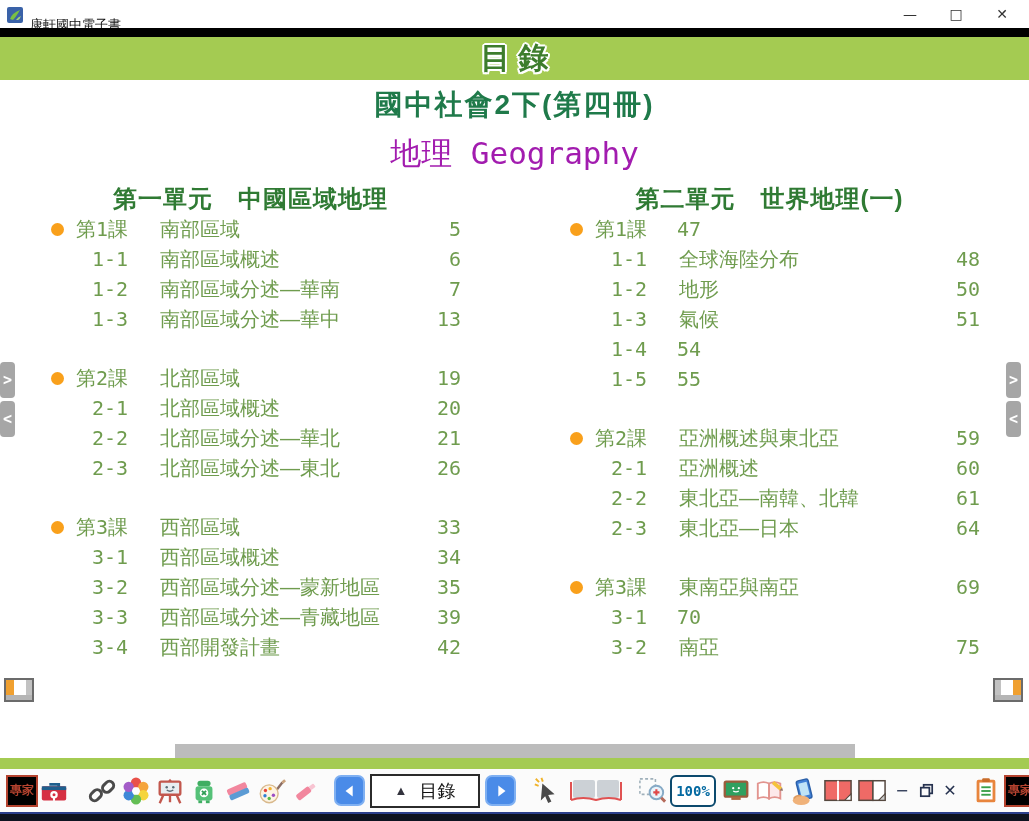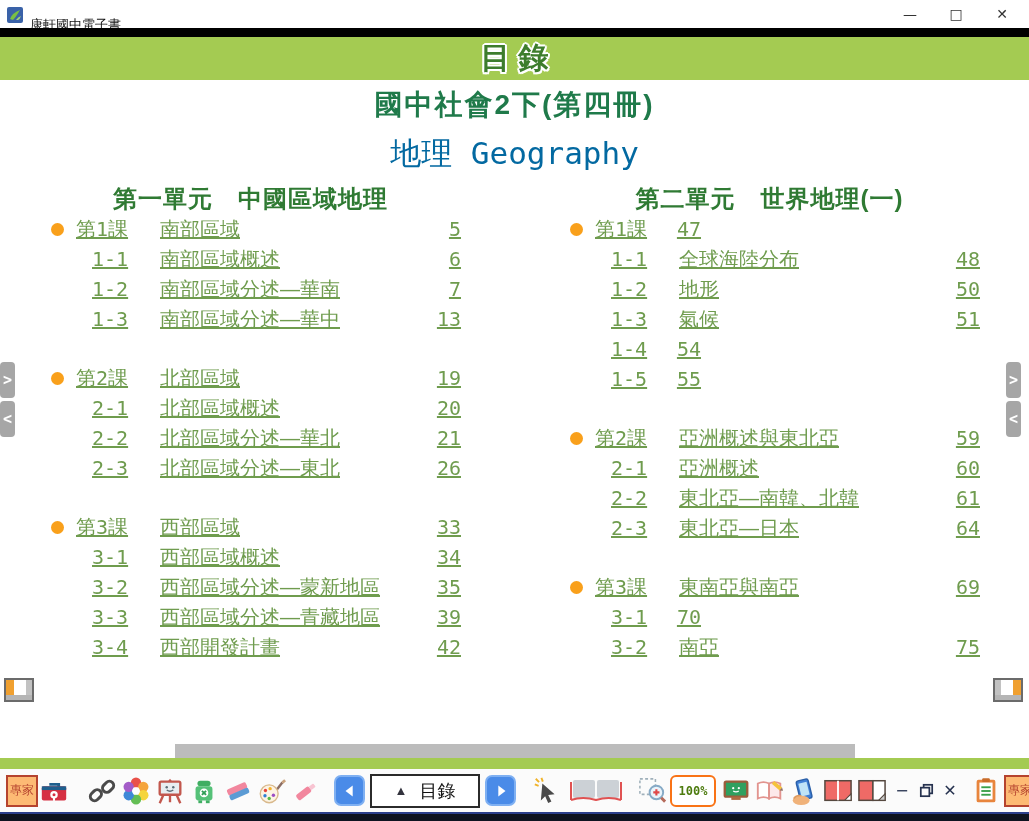--- a/index.html
+++ b/index.html
@@ -21,29 +21,29 @@
   .blackbar{position:absolute;top:28px;left:0;right:0;height:9px;background:#000;}
   
   .banner{position:absolute;top:37px;left:0;right:0;height:43px;background:#a4cb52;
     display:flex;align-items:center;justify-content:center;}
   .banner .btitle{font-size:30px;font-weight:bold;color:#3d7d2c;letter-spacing:8px;padding-left:8px;
     text-shadow:-2px 0 0 #fff,2px 0 0 #fff,0 -2px 0 #fff,0 2px 0 #fff,
       -1.5px -1.5px 0 #fff,1.5px 1.5px 0 #fff,-1.5px 1.5px 0 #fff,1.5px -1.5px 0 #fff;}
   
   .booktitle{position:absolute;top:86px;left:0;right:0;text-align:center;
     font-size:28px;font-weight:bold;color:#1f7a4a;letter-spacing:2px;}
-  .subject{position:absolute;top:133px;left:0;right:0;text-align:center;font-size:31px;color:#0369a1;
+  .subject{position:absolute;top:133px;left:0;right:0;text-align:center;font-size:31px;color:#a21caf;
     font-family:"DejaVu Sans Mono","DejaVu Sans",sans-serif;}
   
   .columns{position:absolute;top:184px;left:40px;display:flex;gap:98px;}
   .col{width:421px;}
   .unit-title{height:30px;line-height:30px;text-align:center;font-size:24px;font-weight:bold;
     color:#2f7a33;letter-spacing:1px;}
   .lesson-group{margin-bottom:29px;}
-  .toc-row{display:flex;align-items:center;height:30px;font-size:20px;color:#6f9c4e;cursor:pointer;text-decoration:underline;}
+  .toc-row{display:flex;align-items:center;height:30px;font-size:20px;color:#6f9c4e;cursor:pointer;}
   .toc-bullet{width:13px;height:13px;border-radius:50%;background:#f9a01b;margin-left:11px;flex:none;}
   .toc-row.sub .toc-bullet{visibility:hidden;}
   .toc-num{width:64px;margin-left:12px;flex:none;white-space:nowrap;
     font-family:"DejaVu Sans Mono","DejaVu Sans",sans-serif;}
   .toc-row.sub .toc-num{padding-left:16px;box-sizing:border-box;}
   .toc-title{flex:1;margin-left:20px;white-space:nowrap;overflow:hidden;}
   .toc-page{width:42px;text-align:right;font-family:"DejaVu Sans Mono","DejaVu Sans",sans-serif;}
   
   .edge{position:absolute;width:15px;height:36px;background:#a6a6a6;color:#fff;border-radius:4px;
     display:flex;align-items:center;justify-content:center;font-size:15px;font-weight:bold;
@@ -58,32 +58,32 @@
   .corner.right .strip{right:0}.corner.right .gcol{left:0}
   
   .hscroll{position:absolute;left:175px;top:744px;width:680px;height:14px;background:#bcbcbc;cursor:pointer;}
   .greenstrip{position:absolute;left:0;right:0;top:758px;height:11px;background:#a4cb52;}
   
   .toolbar{position:absolute;left:0;right:0;top:769px;height:43px;background:#fbfbfb;
     display:flex;align-items:center;padding:0 6px;box-sizing:border-box;}
   .tb{width:32px;height:34px;display:flex;align-items:center;justify-content:center;flex:none;
     margin-right:2px;cursor:pointer;}
   .tb svg{display:block;}
-  .expert{width:28px;height:28px;border:2px solid #b5432f;background:#fdba74;color:#b5432f;
-    font-size:12px;font-weight:normal;display:flex;align-items:center;justify-content:center;
+  .expert{width:28px;height:28px;border:2px solid #b5432f;background:#000000;color:#b5432f;
+    font-size:12px;font-weight:bold;display:flex;align-items:center;justify-content:center;
     flex:none;cursor:pointer;box-sizing:content-box;letter-spacing:0;}
   .bluebtn{width:27px;height:27px;border-radius:7px;background:#4a8be8;border:2px solid #7fb0f2;
     display:flex;align-items:center;justify-content:center;flex:none;cursor:pointer;margin:0 2px;}
   .pagebox{height:30px;min-width:82px;border:2px solid #2b2b2b;background:#fff;display:flex;
     align-items:center;justify-content:center;gap:12px;padding:0 12px;flex:none;cursor:pointer;margin:0 3px;}
   .pagebox .tri{font-size:13px;color:#33333d;}
   .pagebox .plabel{font-size:18px;color:#111;}
-  .zoombox{height:28px;width:42px;border:2px solid #f97316;border-radius:6px;background:#fff;
-    display:flex;align-items:center;justify-content:center;color:#4d7c0f;font-weight:bold;
-    font-size:12px;flex:none;cursor:pointer;font-family:"DejaVu Sans Mono",monospace;margin-right:4px;}
+  .zoombox{height:28px;width:42px;border:2px solid #0c4a6e;border-radius:6px;background:#fff;
+    display:flex;align-items:center;justify-content:center;color:#0369a1;font-weight:bold;
+    font-size:14px;flex:none;cursor:pointer;font-family:"DejaVu Sans Mono",monospace;margin-right:4px;}
   .sp14{width:14px;flex:none;}
   .sp8{width:8px;flex:none;}
   .grow{flex:1;}
   .wctl2{width:24px;height:24px;display:flex;align-items:center;justify-content:center;
     color:#26324f;font-size:16px;flex:none;cursor:pointer;font-family:"DejaVu Sans",sans-serif;}
   
   .bottomstrip{position:absolute;left:0;right:0;top:812px;height:9px;background:#0e1320;
     border-top:2px solid #2b3f8c;box-sizing:border-box;}
 </style>
 </head>

